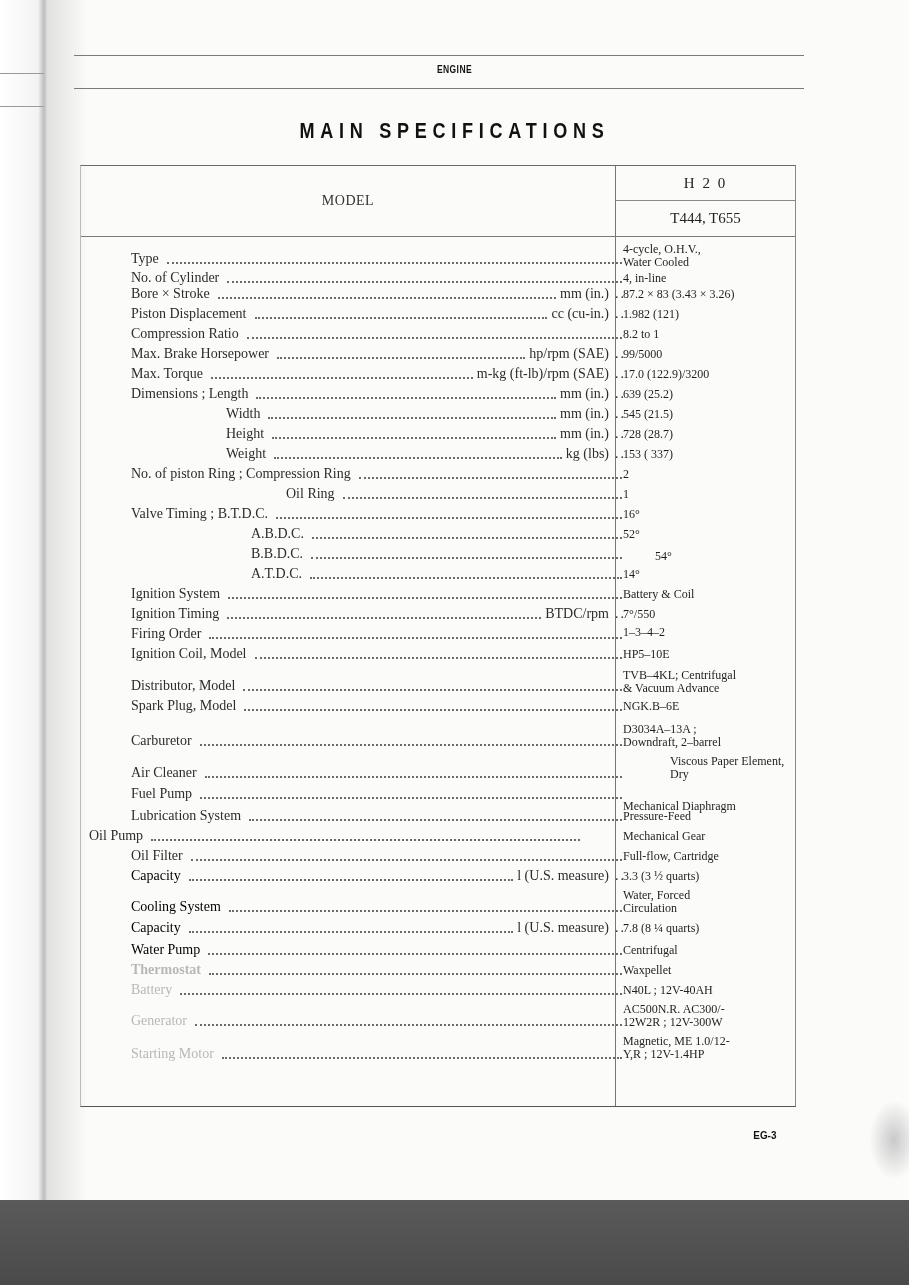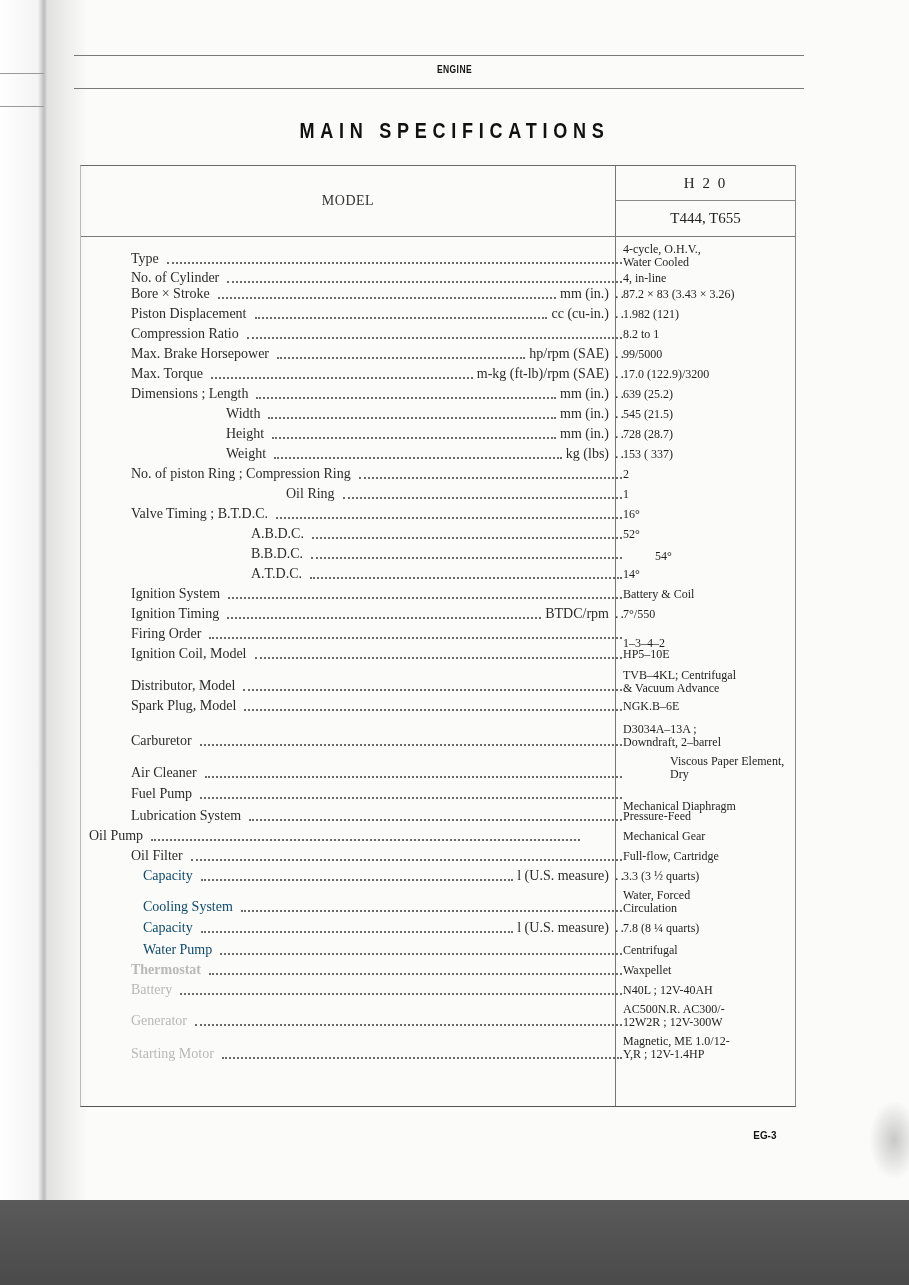--- a/index.html
+++ b/index.html
@@ -72,21 +72,21 @@
   .lbl .dots {
     flex:1 1 auto; margin:0 4px 3px 8px; height:1px;
     border-bottom:2px dotted #6a6a6a; min-width:20px;
   }
   .lbl .unit { flex:0 0 auto; }
   .lbl .tail { flex:0 0 auto; margin-left:6px; letter-spacing:2px; }
   .val {
     position:absolute; left:542px; width:172px;
     font-size:12px; line-height:13px; color:#1e1e1e; white-space:nowrap;
   }
-  .faded { color:#0c4a6e;margin-left:12px; }
+  .faded { color:#000000; }
   .faded2 { color:#b8b8b8; }
   .page-number {
     position:absolute; left:752px; top:1129px;
     font-family:"Liberation Sans","DejaVu Sans",sans-serif; font-weight:bold;
     font-size:11px; color:#111; transform:scaleX(0.9);
   }
 </style>
 </head>
 <body>
 
@@ -298,21 +298,21 @@
         </div>
         <div class="val" style="top: 2px;">
           <div>7°/550</div>
         </div>
       </div>
       <div class="row" style="height: 20px;">
         <div class="lbl" style="height: 16px; align-self: flex-start;">
           <span class="name">Firing Order</span>
           <span class="dots"></span>
         </div>
-        <div class="val" style="top: 11px;">
+        <div class="val" style="top: 0;">
           <div>1–3–4–2</div>
         </div>
       </div>
       <div class="row" style="height: 22px;">
         <div class="lbl" style="height: 16px; align-self: flex-start;">
           <span class="name">Ignition Coil, Model</span>
           <span class="dots"></span>
         </div>
         <div class="val" style="top: 2px;">
           <div>HP5–10E</div>

